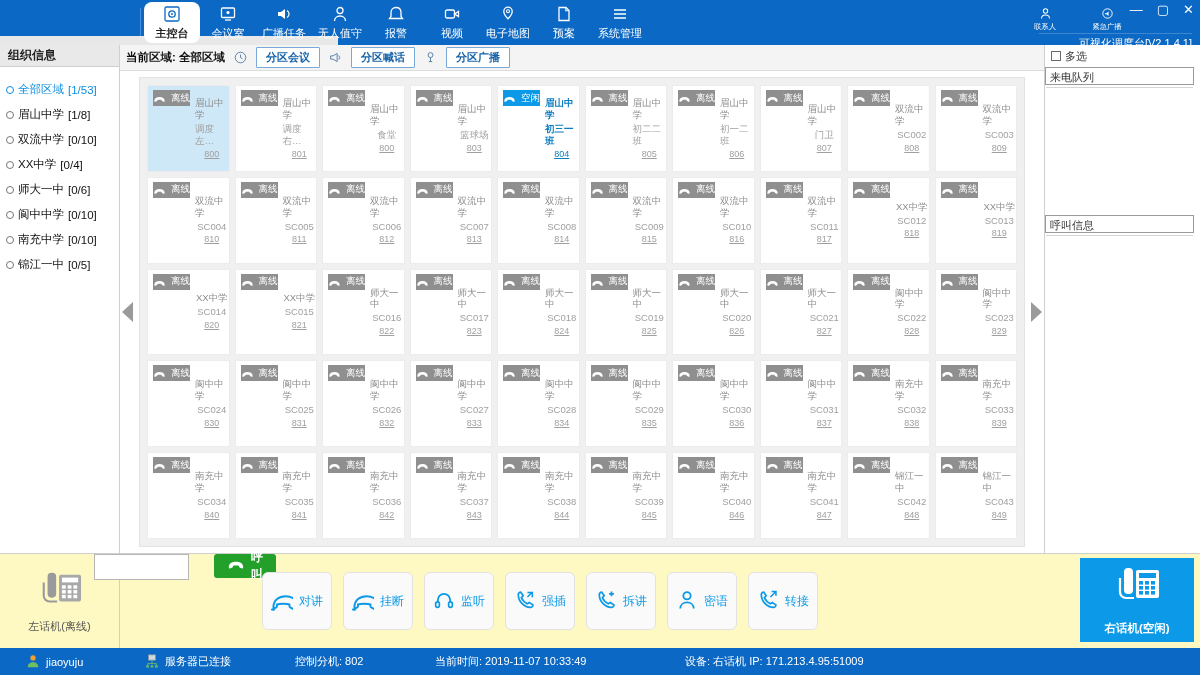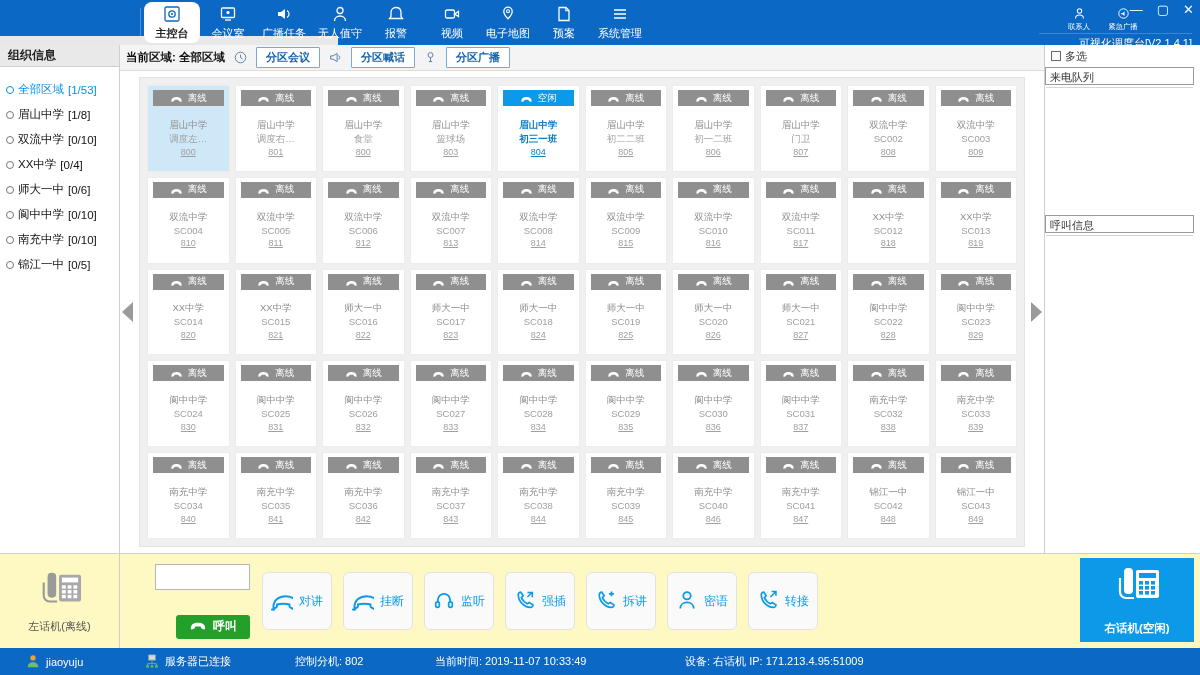--- a/index.html
+++ b/index.html
@@ -15,21 +15,21 @@
   .nav{ position:absolute; left:144px; top:2px; display:flex; align-items:center; }
   .nav-item{
     width:56px; height:41px; display:flex; flex-direction:column;
     align-items:center; justify-content:center; gap:3px;
     color:#fff; cursor:pointer; user-select:none;
   }
   .nav-item.active{ background:#fff; color:#0b68c4; border-radius:8px; }
   .nav-item .ico{ width:18px; height:18px; display:block; }
   .nav-item .lbl{ font-size:11px; white-space:nowrap; }
   .nav-item.active .lbl{ color:#222; font-weight:bold; }
-  .nav-right{ position:absolute; right:55px; top:3px; display:flex; }
+  .nav-right{ position:absolute; right:71px; top:3px; display:flex; gap:18px; }
   .nav-right .nav-item{ width:44px; height:32px; gap:1px; }
   .nav-right .nav-item .lbl{ font-size:8px; transform:scale(.92); }
   .nav-right .nav-item .ico{ width:13px; height:13px; }
   .win-btns{ position:absolute; right:6px; top:4px; display:flex; gap:14px; color:#fff; }
   .win-btns span{ font-size:13px; cursor:pointer; line-height:12px; }
   .version{
     position:absolute; right:8px; top:33px; color:#fff; font-size:11px;
     border-top:1px solid #3d87cf; padding-top:2px; padding-left:40px;
   }
   
@@ -73,21 +73,21 @@
   }
   .arrow.left{ left:2px; border-top:10px solid transparent; border-bottom:10px solid transparent; border-right:11px solid #9a9a9a; }
   .arrow.right{ right:2px; border-top:10px solid transparent; border-bottom:10px solid transparent; border-left:11px solid #9a9a9a; }
   .grid{
     position:absolute; left:19px; right:19px; top:6px; bottom:6px;
     background:#f0f0f0; border:1px solid #e3e3e3;
     display:grid; grid-template-columns:repeat(10,1fr); grid-template-rows:repeat(5,1fr);
     gap:5px; padding:7px;
   }
   .card{
-    background:#fff; border:1px solid #ececec; display:flex; flex-direction:column;
+    background:#fff; border:1px solid #ececec; display:flex; flex-direction:row;
     cursor:pointer; overflow:hidden;
   }
   .card-hd{
     height:16px; background:#8f8f8f; color:#fff; display:flex;
     align-items:center; justify-content:center; gap:5px; font-size:9.5px;
     margin:4px 5px 0 5px;
   }
   .card.idle .card-hd{ background:#0c9ae8; }
   .card.sel{ background:#cfe8f7; }
   .card-bd{
@@ -112,21 +112,21 @@
   .rp-box.queue{ height:18px; }
   .rp-spacer1{ flex:0 0 130px; }
   .rp-spacer2{ flex:1; }
   
   .bottom{ height:95px; border-top:1px solid #cfcfcf; display:flex; align-items:stretch; background:#fef9c3; }
   .phone-left{
     width:120px; display:flex; flex-direction:column; align-items:center;
     justify-content:center; gap:3px; border-right:1px solid #cfcfcf; color:#555;
   }
   .phone-left .lbl{ font-size:11px; }
-  .dial{ width:130px; display:flex; flex-direction:column; align-items:flex-end; justify-content:center; gap:25px; }
+  .dial{ width:130px; display:flex; flex-direction:row; align-items:flex-start; justify-content:center; gap:25px; }
   .dial input{
     width:95px; height:26px; border:1px solid #b6b6b6; outline:none;
     font-size:12px; padding:0 4px; font-family:inherit;
   }
   .callbtn{
     background:#22a02a; color:#fff; border:none; border-radius:3px;
     height:24px; padding:0 13px; font-size:12px; font-weight:bold;
     display:flex; align-items:center; gap:6px; cursor:pointer; font-family:inherit;
   }
   .ctrls{ flex:1; display:flex; align-items:center; gap:11px; padding-left:12px; }

